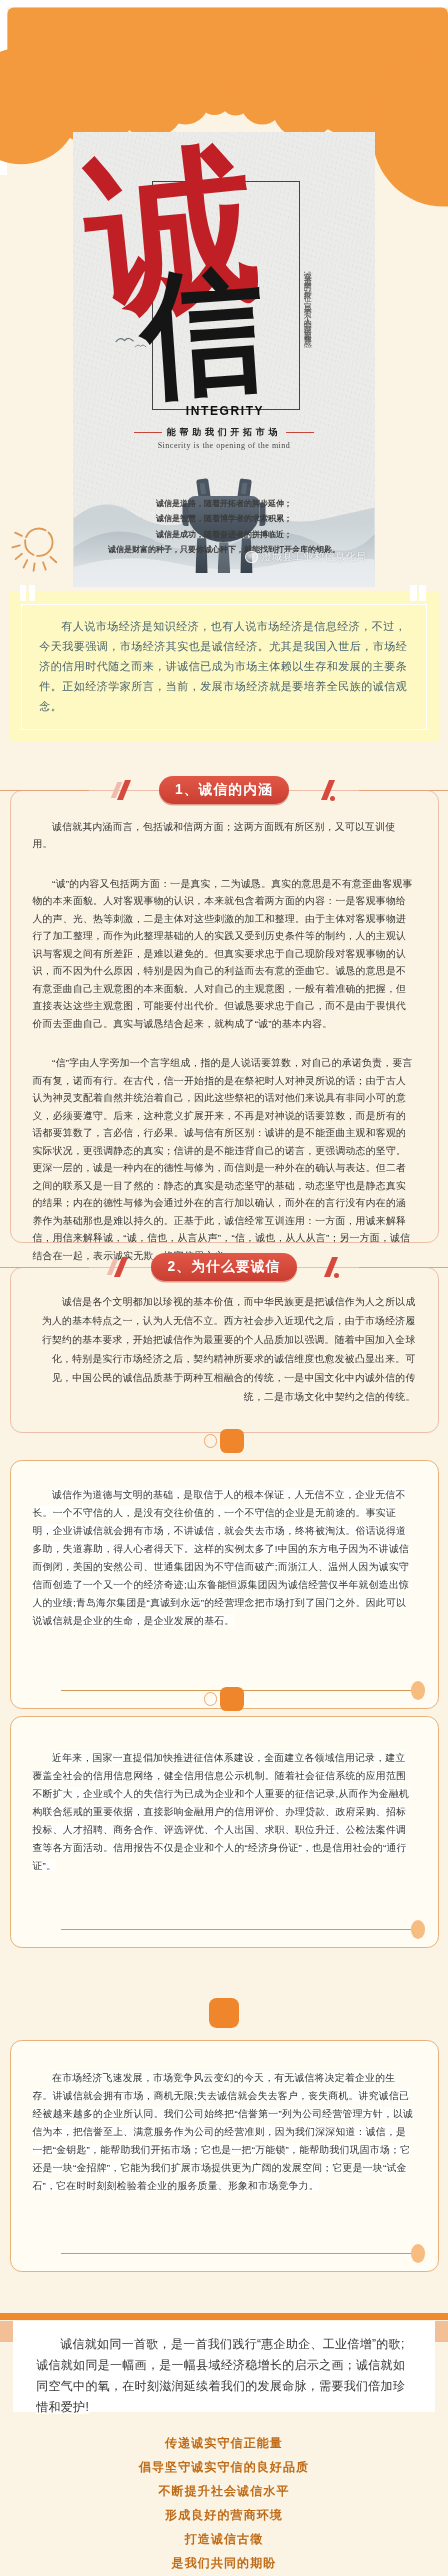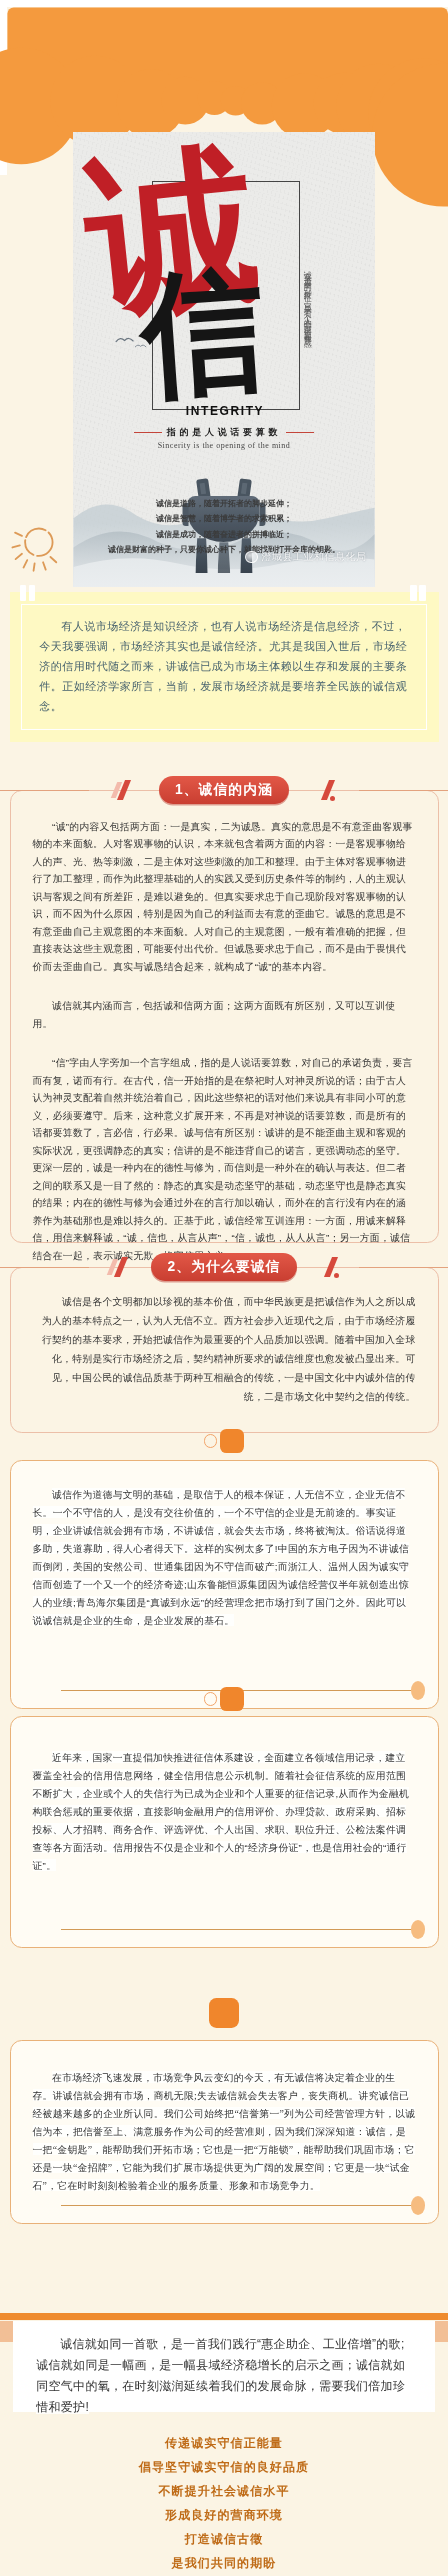--- a/index.html
+++ b/index.html
@@ -107,21 +107,21 @@
   .card{position:absolute;left:9.5px;width:429px;border-radius:11.7px;box-sizing:border-box;}
   .card.pinkish{border:1.1px solid #ecbfa8;background:transparent;}
   .card.orangeish{border:1.1px solid #e9b178;background:#fffcf4;}
   .card p{margin:0;padding:0 22px;text-indent:2em;font-size:9.8px;color:#333;letter-spacing:0.3px;}
   #card1{top:790px;height:453px;padding-top:26.5px;}
   #card1 p{line-height:17.5px;margin-bottom:22px;}
   #card2{top:1267px;height:166px;padding-top:24px;}
   #card2 p{line-height:19px;text-align:right;}
   #card3{top:1460px;height:249px;padding-top:24px;}
   #card4{top:1716px;height:232px;padding-top:31px;}
-  #card5{top:2040px;height:184px;padding-top:27.5px;font-family:Liberation Serif, serif;}
+  #card5{top:2040px;height:232px;padding-top:27.5px;}
   #card3 p,#card4 p,#card5 p{line-height:18px;}
   .hl{background:rgba(255,255,255,.8);box-decoration-break:clone;-webkit-box-decoration-break:clone;padding:0.5px 0;}
   .card-endline{position:absolute;left:50px;right:20px;bottom:17px;border-top:1.1px solid #d29a55;}
   .card-endline .endcap{position:absolute;right:-7.4px;top:-10px;width:14.3px;height:19px;border-radius:50%;background:#f6bc80;}
 
   
   .divider{position:absolute;left:0;width:448px;display:flex;align-items:center;justify-content:center;gap:3.2px;}
   #div1{top:1429px;} #div2{top:1687px;} #div3{top:1998px;}
   .d-circle{width:11.7px;height:11.7px;border:1.6px solid #f2a469;border-radius:50%;background:transparent;}
   .d-square{width:24px;height:24px;background:#f0862c;border-radius:6.4px;}
@@ -164,21 +164,21 @@
   <div class="poster-frame"></div>
   <div class="char-cheng">诚</div>
   <div class="char-xin">信</div>
   <div class="vnotes">
     <span>诚实是力量的一种象征</span>
     <span>它显示着一个人的高度自重和尊严感。</span>
   </div>
   <div class="integrity">INTEGRITY</div>
   <div class="tagline-row">
     <span class="tagline-dash"></span>
-    <span class="tagline-text">指的是人说话要算数</span>
+    <span class="tagline-text">能帮助我们开拓市场</span>
     <span class="tagline-dash"></span>
   </div>
   <div class="tagline-en">Sincerity is the opening of the mind</div>
   <div class="poster-lines">
     <div>诚信是道路，随着开拓者的脚步延伸；</div>
     <div>诚信是智慧，随着博学者的求索积累；</div>
     <div>诚信是成功，随着奋进者的拼搏临近；</div>
     <div>诚信是财富的种子，只要你诚心种下，就能找到打开金库的钥匙。</div>
   </div>
   <svg class="birds" width="32" height="16" viewBox="0 0 60 30">
@@ -242,22 +242,22 @@
     </span>
   <span class="pill">1、诚信的内涵</span>
   <span class="deco right">
       <span class="s2"></span>
       <span class="dot"></span>
     </span>
   <span class="hline"></span>
 </div>
 
 <div class="card pinkish" id="card1">
+  <p>诚信就其内涵而言，包括诚和信两方面；这两方面既有所区别，又可以互训使用。</p>
   <p>“诚”的内容又包括两方面：一是真实，二为诚恳。真实的意思是不有意歪曲客观事物的本来面貌。人对客观事物的认识，本来就包含着两方面的内容：一是客观事物给人的声、光、热等刺激，二是主体对这些刺激的加工和整理。由于主体对客观事物进行了加工整理，而作为此整理基础的人的实践又受到历史条件等的制约，人的主观认识与客观之间有所差距，是难以避免的。但真实要求忠于自己现阶段对客观事物的认识，而不因为什么原因，特别是因为自己的利益而去有意的歪曲它。诚恳的意思是不有意歪曲自己主观意图的本来面貌。人对自己的主观意图，一般有着准确的把握，但直接表达这些主观意图，可能要付出代价。但诚恳要求忠于自己，而不是由于畏惧代价而去歪曲自己。真实与诚恳结合起来，就构成了“诚”的基本内容。</p>
-  <p>诚信就其内涵而言，包括诚和信两方面；这两方面既有所区别，又可以互训使用。</p>
   <p>“信”字由人字旁加一个言字组成，指的是人说话要算数，对自己的承诺负责，要言而有复，诺而有行。在古代，信一开始指的是在祭祀时人对神灵所说的话；由于古人认为神灵支配着自然并统治着自己，因此这些祭祀的话对他们来说具有非同小可的意义，必须要遵守。后来，这种意义扩展开来，不再是对神说的话要算数，而是所有的话都要算数了，言必信，行必果。诚与信有所区别：诚讲的是不能歪曲主观和客观的实际状况，更强调静态的真实；信讲的是不能违背自己的诺言，更强调动态的坚守。更深一层的，诚是一种内在的德性与修为，而信则是一种外在的确认与表达。但二者之间的联系又是一目了然的：静态的真实是动态坚守的基础，动态坚守也是静态真实的结果；内在的德性与修为会通过外在的言行加以确认，而外在的言行没有内在的涵养作为基础那也是难以持久的。正基于此，诚信经常互训连用：一方面，用诚来解释信，用信来解释诚，“诚，信也，从言从声”，“信，诚也，从人从言”；另一方面，诚信结合在一起，表示诚实无欺、恪守信用之义。</p>
 </div>
 
 <div class="sec-head" id="sec2-head">
   <span class="hline"></span>
   <span class="deco">
       <span class="s1"></span>
       <span class="s2"></span>
     </span>
   <span class="pill">2、为什么要诚信</span>

